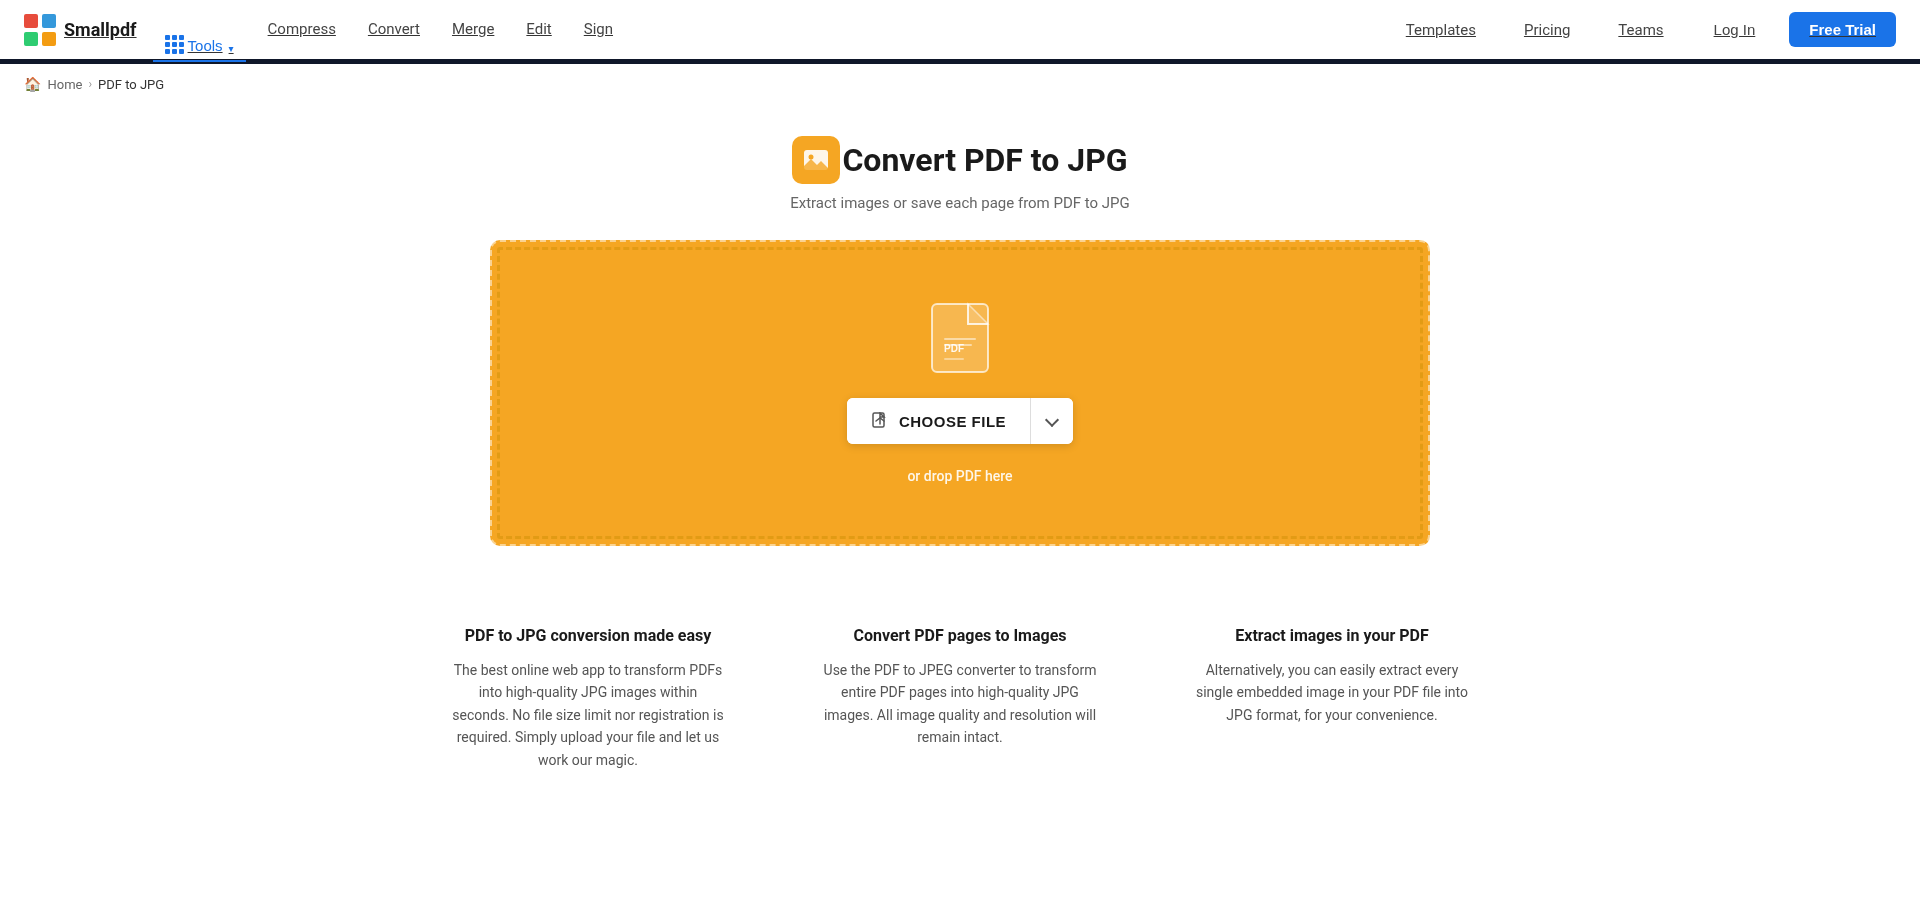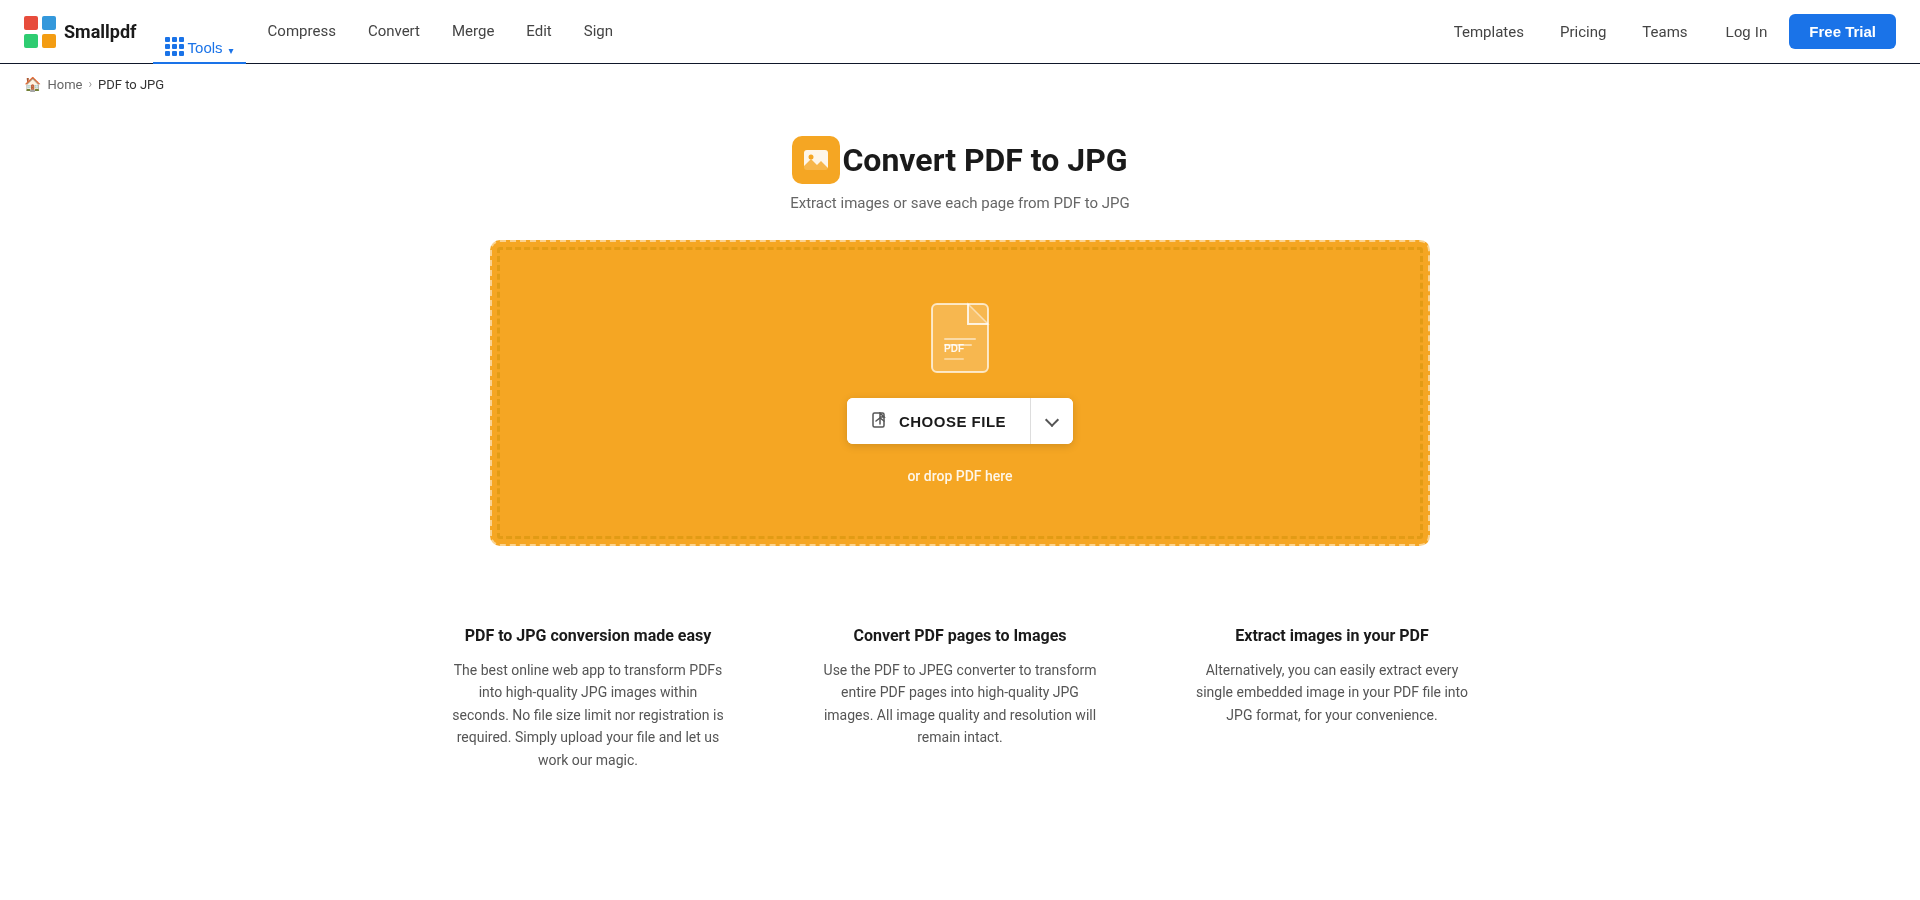--- a/index.html
+++ b/index.html
@@ -4,22 +4,23 @@
   <style>
     * { margin: 0; padding: 0; box-sizing: border-box; }
     body { font-family: -apple-system, BlinkMacSystemFont, 'Segoe UI', Roboto, sans-serif; background: #fff; color: #333; }
 
     
     .navbar {
       display: flex;
       align-items: center;
       height: 64px;
       padding: 0 24px;
-      border-bottom: 1px solid #0f172a;
+      border-bottom: 5px solid #0f172a;
       position: relative;
+      text-decoration: underline;
     }
     .navbar-logo {
       display: flex;
       align-items: center;
       gap: 8px;
       margin-right: 16px;
       text-decoration: none;
     }
     .logo-icon {
       width: 32px;
@@ -67,21 +68,21 @@
       text-decoration: none;
       border-bottom: 2px solid transparent;
       height: 80px;
       display: flex;
       align-items: center;
     }
     .nav-right {
       margin-left: auto;
       display: flex;
       align-items: center;
-      gap: 4px;
+      gap: 16px;
     }
     .nav-right-link {
       padding: 6px 16px;
       font-size: 15px;
       color: #444;
       text-decoration: none;
     }
     .nav-login {
       padding: 8px 18px;
       font-size: 15px;

